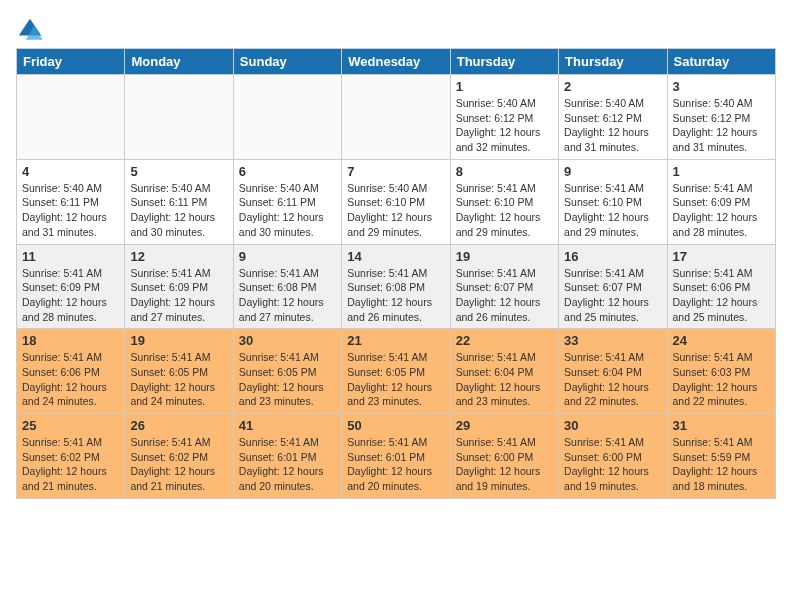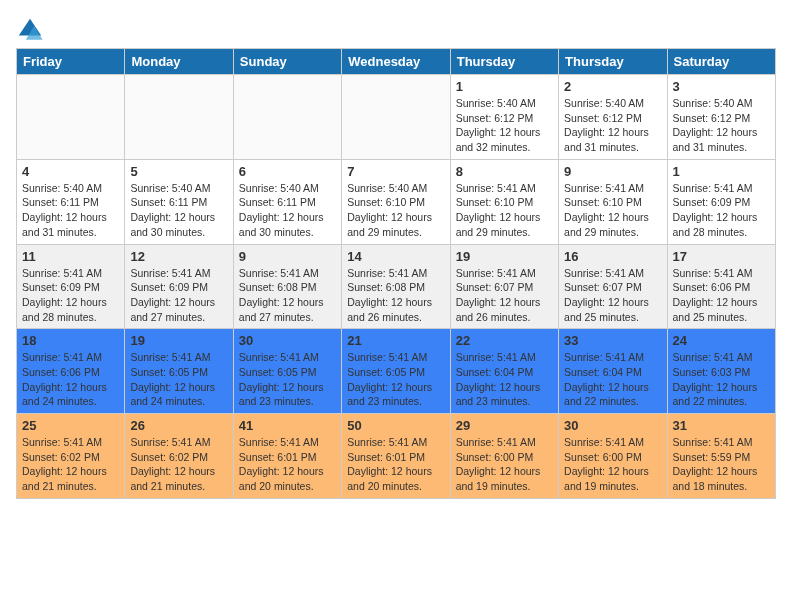--- a/index.html
+++ b/index.html
@@ -73,21 +73,21 @@
       line-height: 1.4;
     }
     tr:nth-child(odd) td:not(.empty) {
       background: #fff;
     }
     tr:nth-child(even) td:not(.empty) {
       background: #f5f5f5;
     }
     .calendar tr:nth-child(2) td { background: #fff; }
     .calendar tr:nth-child(3) td { background: #f0f0f0; margin-left: 34px; }
-    .calendar tr:nth-child(4) td { background: #3b82f6; }
+    .calendar tr:nth-child(4) td { background: #fdba74; }
     .calendar tr:nth-child(5) td { background: #fdba74; }
     .calendar tr:nth-child(6) td { background: #fff; }
     .calendar tr:nth-child(7) td { background: #f0f0f0; }
     .calendar td.empty { background: #fafafa !important; }
   </style>
 </head>
 <body>
 
 <div class="header">
   <div class="logo">

